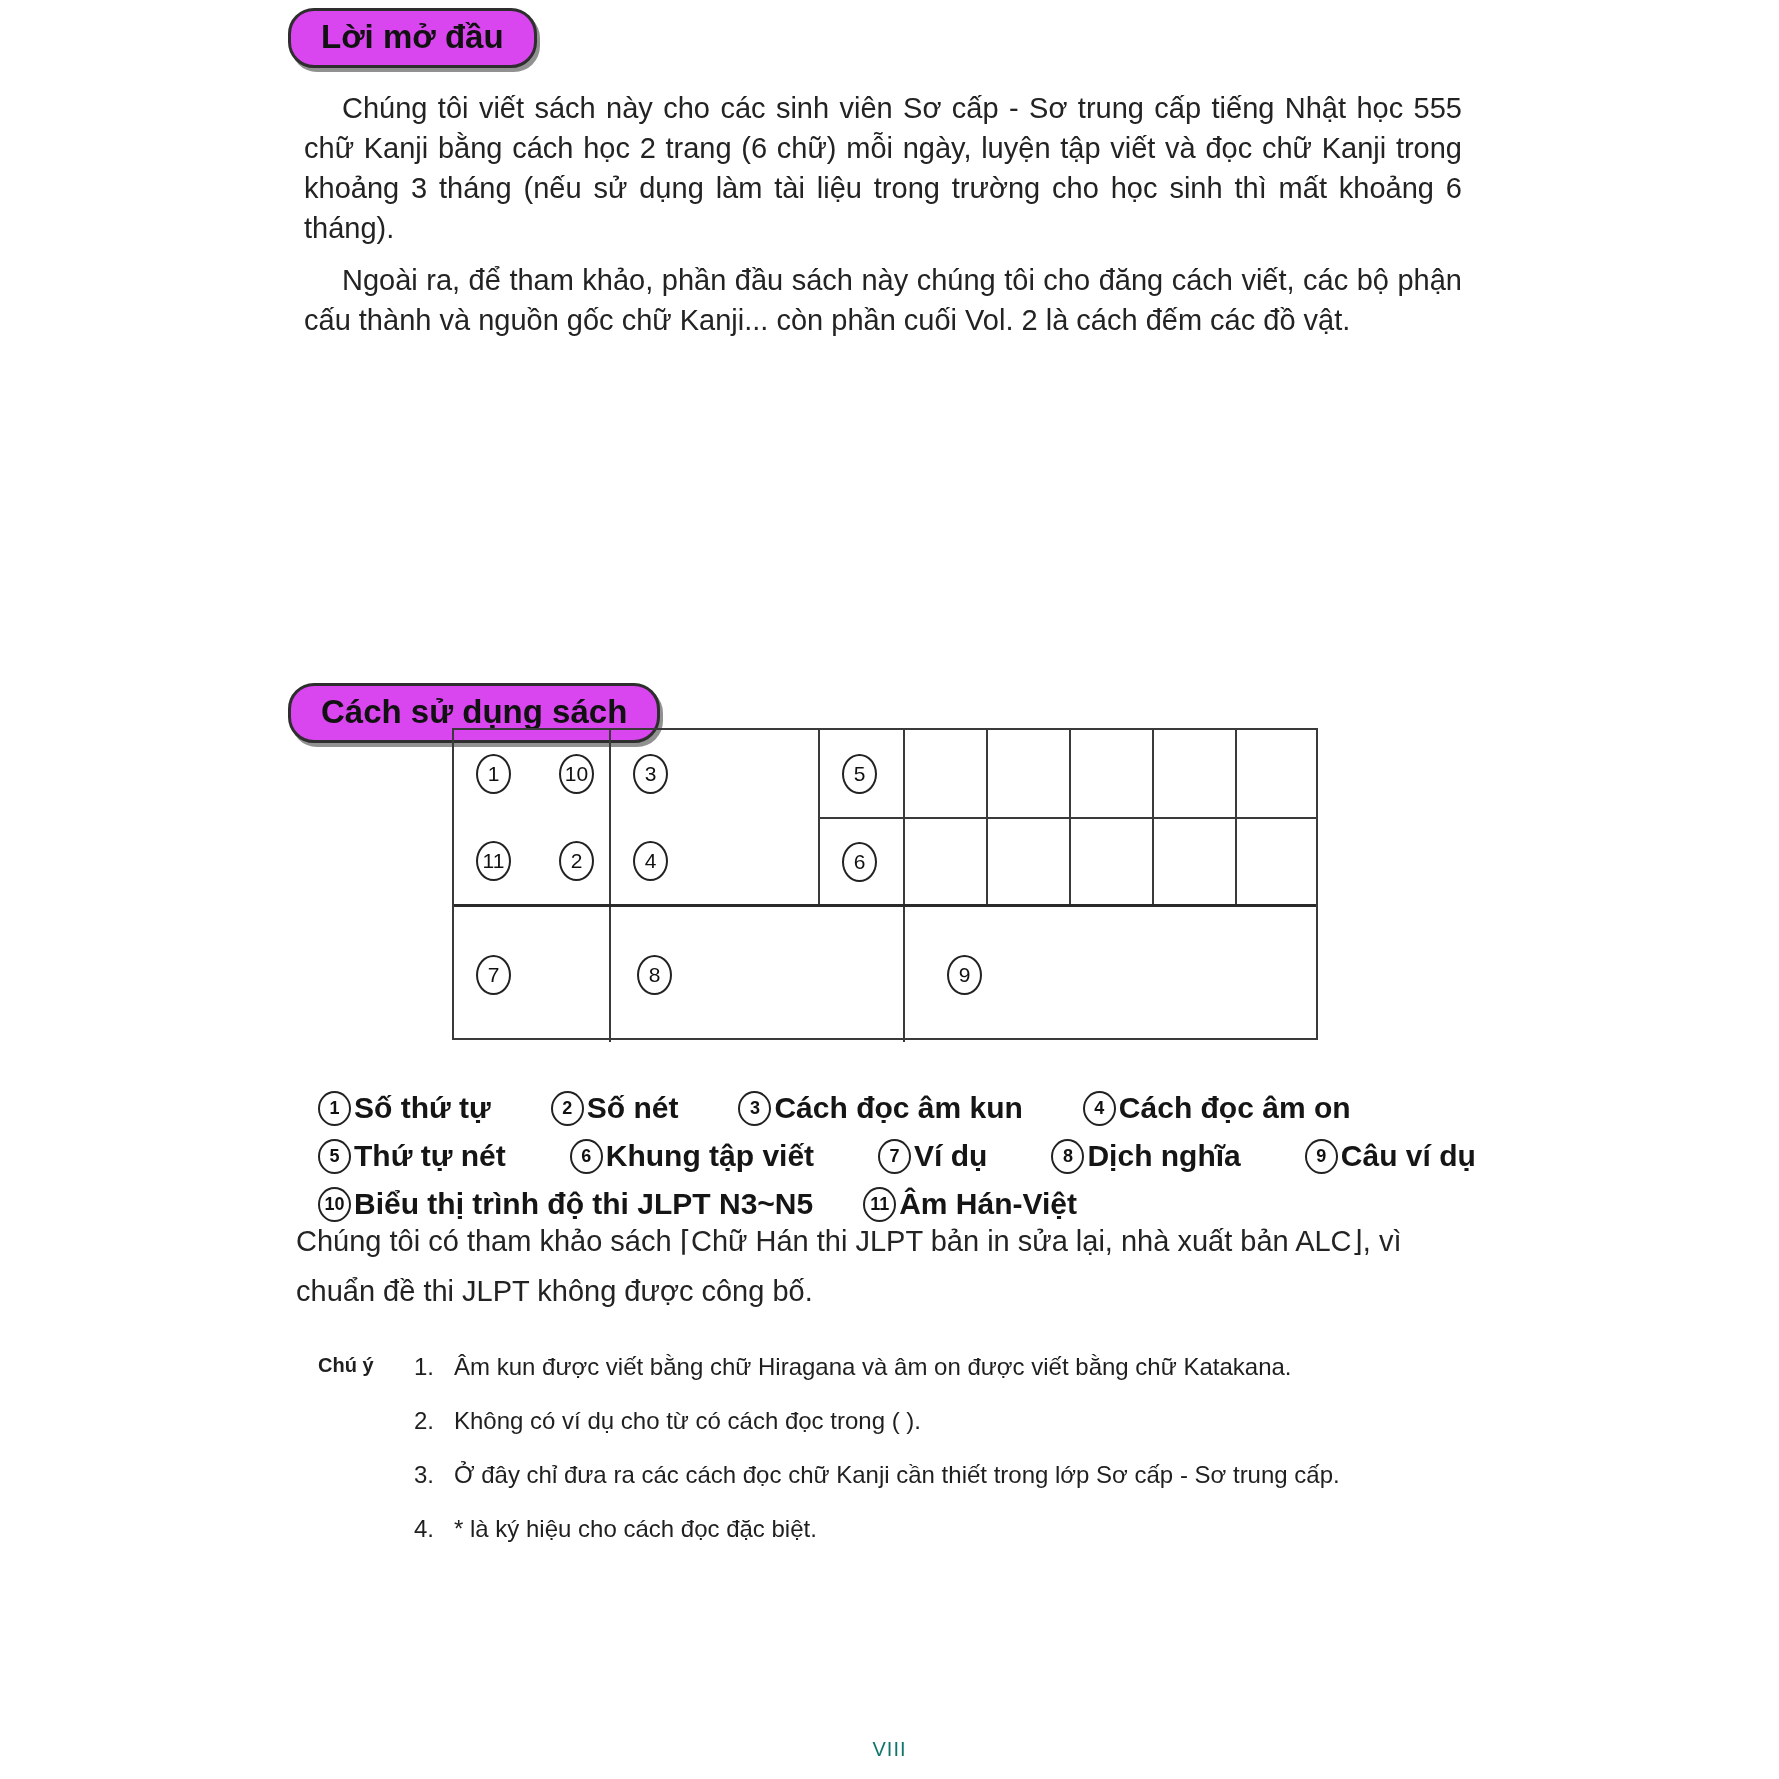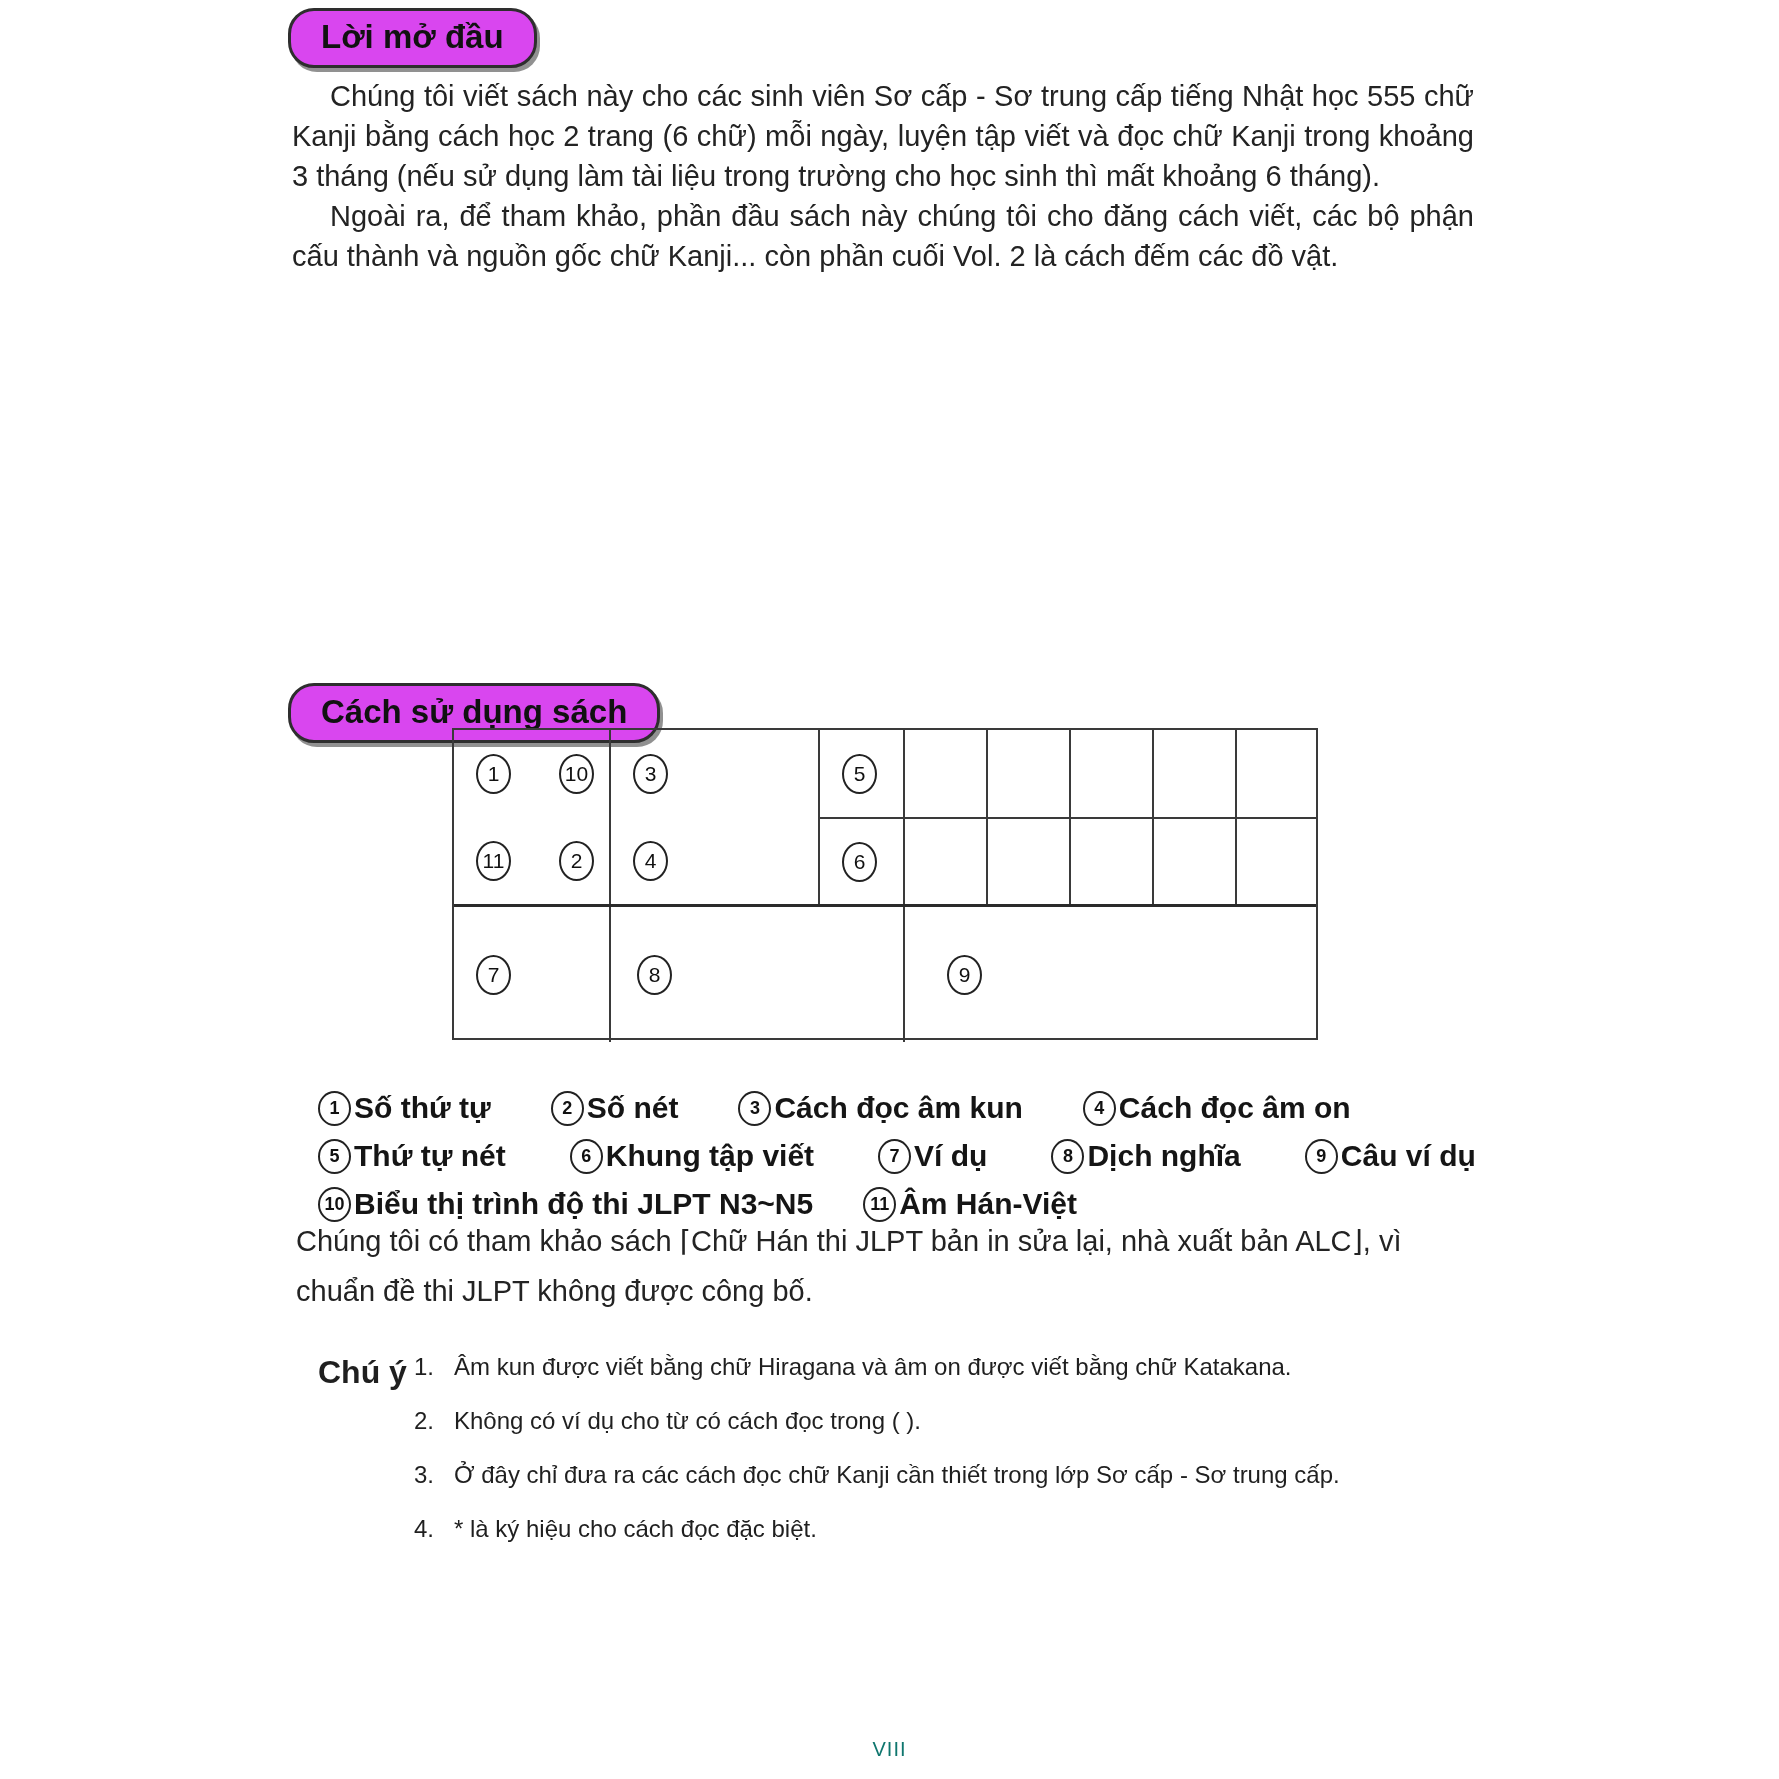--- a/index.html
+++ b/index.html
@@ -16,21 +16,21 @@
     background:#d946ef;border:3px solid #2e2e2e;border-radius:26px;
     padding:7px 30px 9px 30px;font-weight:bold;font-size:33px;color:#111;
     box-shadow:3px 4px 0 rgba(55,55,55,.55);
   }
 
   
   .intro{
     left:292px;top:76px;width:1182px;
     font-size:29px;line-height:40px;text-align:justify;color:#232323;
   }
-  .intro p{margin:0;text-indent:38px;}
+  .intro p{margin:12px;text-indent:38px;}
 
   
   .diagram{left:452px;top:728px;width:866px;height:312px;border:2px solid #3a3a3a;box-sizing:border-box;}
   .d-cell{position:absolute;box-sizing:border-box;}
   .d-colA{left:0;top:0;width:157px;height:174px;border-right:2px solid #3a3a3a;}
   .d-colB{left:157px;top:0;width:209px;height:174px;border-right:2px solid #3a3a3a;}
   .d-grid{
     left:366px;top:0;width:498px;height:174px;
     display:grid;grid-template-columns:repeat(6,1fr);grid-template-rows:87px 87px;
   }
@@ -60,21 +60,21 @@
   .legend-item{display:inline-flex;align-items:center;white-space:nowrap;}
 
   
   .refnote{
     left:296px;top:1216px;width:1180px;
     font-size:29px;line-height:50px;color:#232323;text-align:left;
   }
 
   
   .notes{left:318px;top:1352px;width:1190px;font-size:24px;color:#1f1f1f;display:flex;}
-  .notes-label{font-weight:bold;font-size:32px;width:96px;flex:0 0 auto;padding-top:2px;}
+  .notes-label{font-weight:bold;font-size:20px;width:96px;flex:0 0 auto;padding-top:2px;}
   .notes-list{flex:1;}
   .note-item{display:flex;margin-bottom:25px;line-height:29px;}
   .note-num{width:40px;flex:0 0 auto;}
   .note-text{flex:1;}
 
   
   .pagenum{left:0;top:1738px;width:1779px;text-align:center;font-size:20px;color:#0f766e;letter-spacing:1px;}
 </style>
 </head>
 <body>

